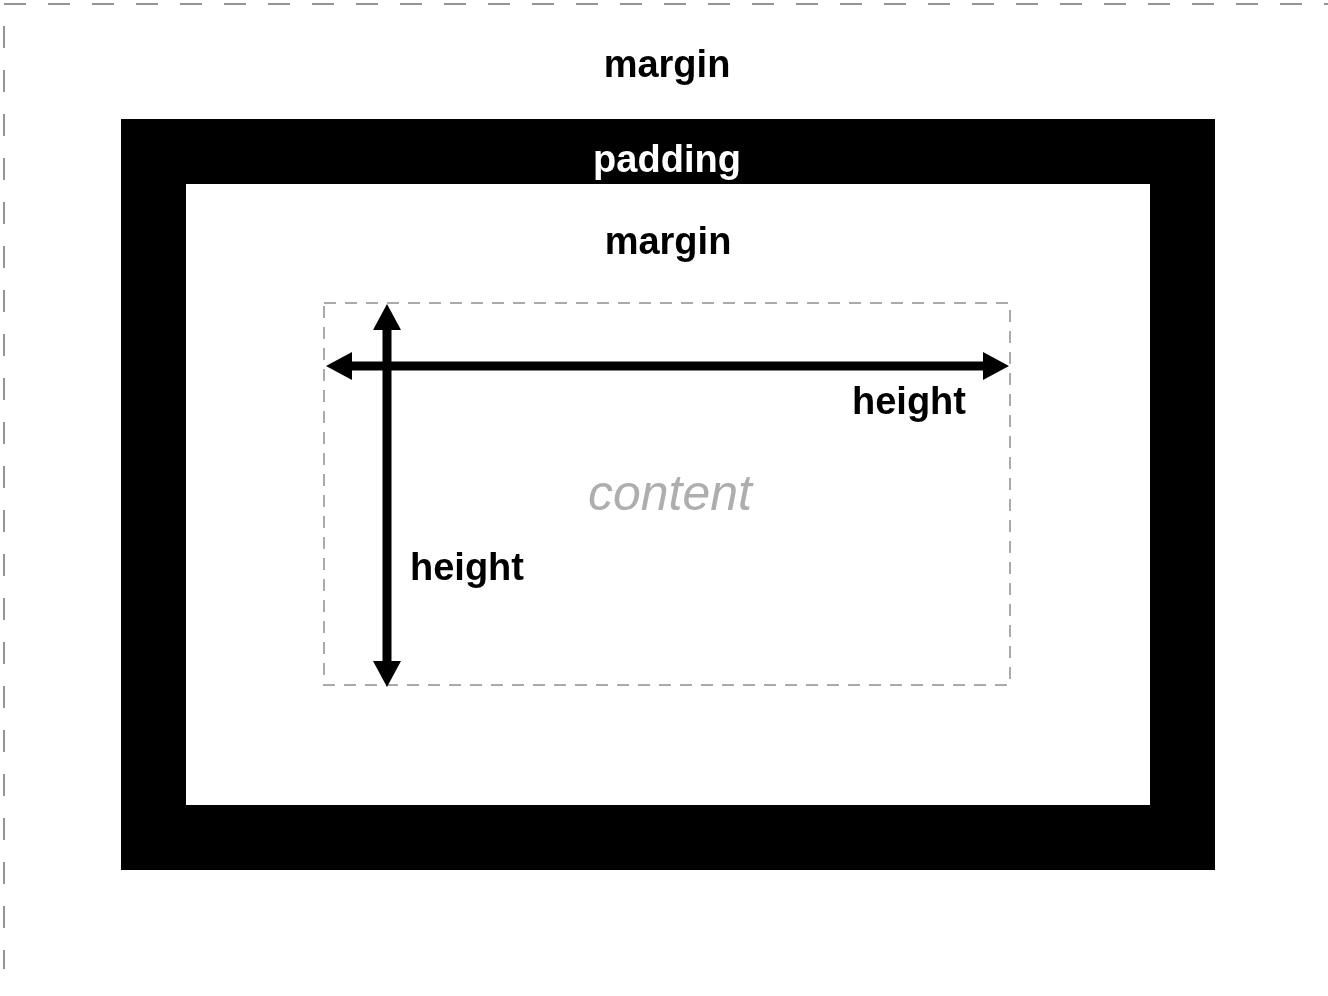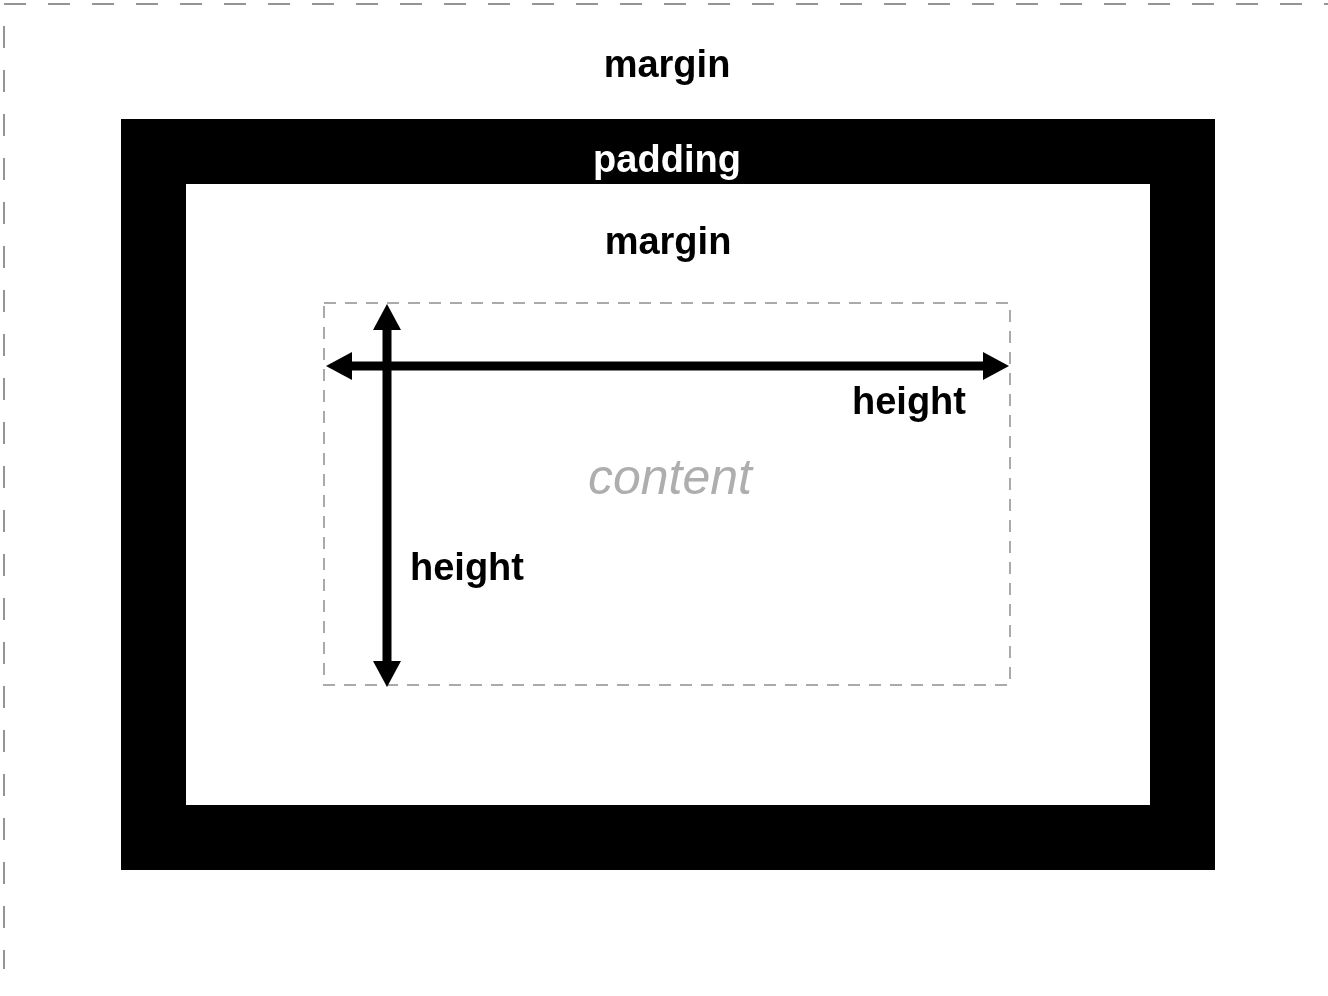--- a/index.html
+++ b/index.html
@@ -68,17 +68,17 @@
   </svg>
 
   <div class="label centered" style="left:667px; top:45px;">margin</div>
 
   <div class="label centered on-border" style="left:667px; top:140px;">padding</div>
 
   <div class="label centered" style="left:668px; top:222px;">margin</div>
 
   <div class="label" style="left:852px; top:382px;">height</div>
 
-  <div class="label content-label" style="left:588px; top:452px;">content</div>
+  <div class="label content-label" style="left:588px; top:468px;">content</div>
 
   <div class="label" style="left:410px; top:548px;">height</div>
 
 </div>
 
 </body></html>

